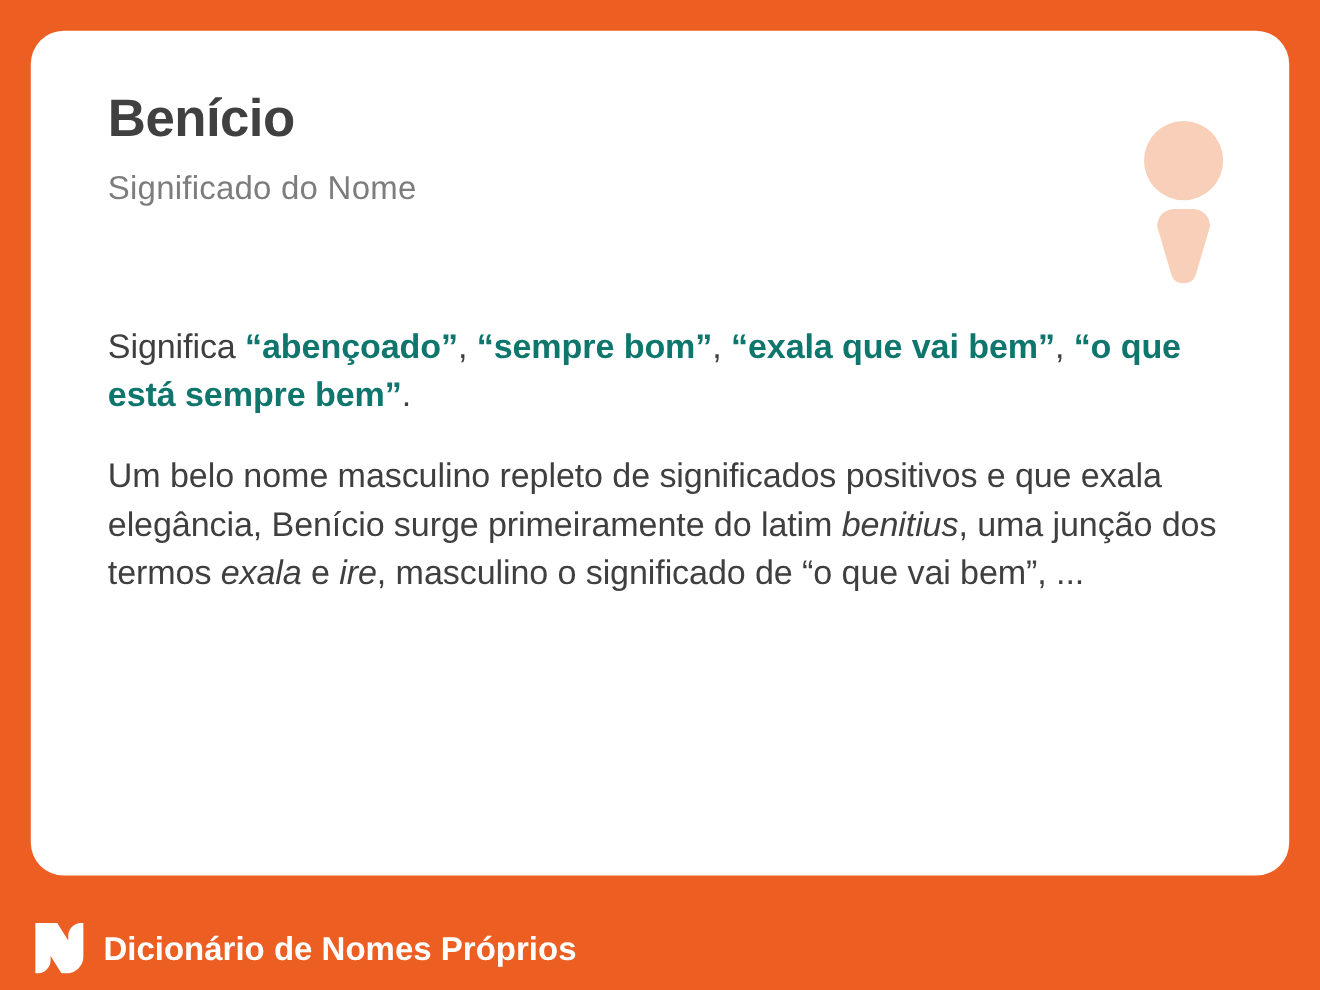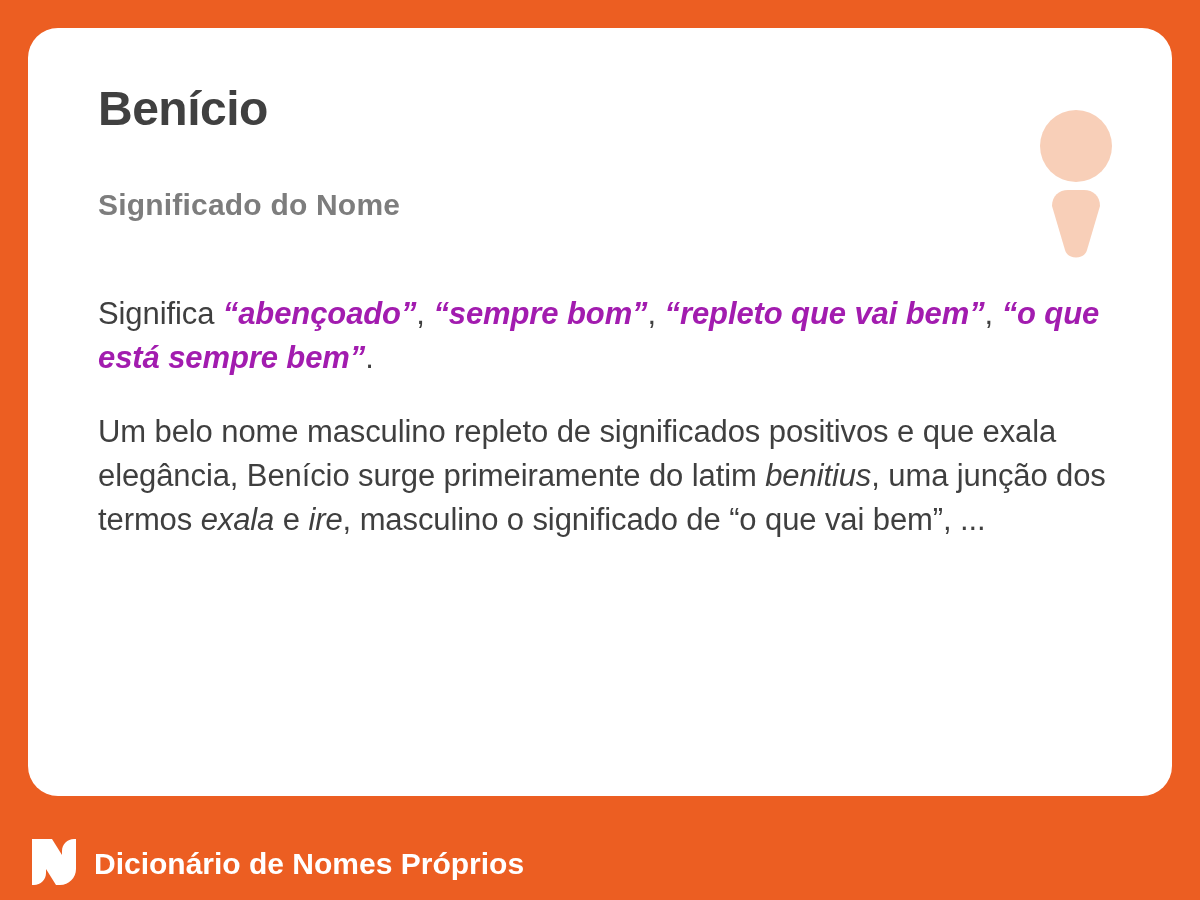--- a/index.html
+++ b/index.html
@@ -53,24 +53,24 @@
     font-weight: bold;
     color: #404040;
     line-height: 1.05;
     letter-spacing: -0.5px;
     margin: 0;
     white-space: nowrap;
   }
 
   .section-label {
     font-size: 30px;
-    font-weight: bold;
+    font-weight: normal;
     color: #7d7d7d;
     letter-spacing: 0.2px;
-    margin: 53px 0 0 0;
+    margin: 20px 0 0 0;
     line-height: 1.2;
   }
 
   
   .person-icon {
     margin-top: 26px;
     margin-right: 6px;
     flex: 0 0 auto;
   }
 
@@ -84,21 +84,21 @@
   .paragraph {
     font-size: 31px;
     line-height: 1.42;
     color: #3f3f3f;
     margin: 0 0 30px 0;
     letter-spacing: -0.1px;
   }
 
   .paragraph:last-child { margin-bottom: 0; }
 
-  .paragraph b { font-weight: bold; color: #a21caf; font-style: italic; }
+  .paragraph b { font-weight: bold; color: #0f766e; }
   .paragraph i { }
 
   
   .footer {
     position: absolute;
     left: 0;
     bottom: 0;
     width: 1200px;
     height: 72px;
     display: flex;
@@ -137,21 +137,21 @@
         <svg width="72" height="148" viewBox="0 0 72 148" xmlns="http://www.w3.org/2000/svg" aria-hidden="true">
           <circle cx="36" cy="36" r="36" fill="#f8cfb8"></circle>
           <path d="M12 96 C12 86 19 80 28 80 L44 80 C53 80 60 86 60 96
                    L47 140 C45.5 145 41.5 147.5 36 147.5
                    C30.5 147.5 26.5 145 25 140 Z" fill="#f8cfb8"></path>
         </svg>
       </div>
     </div>
 
     <div class="body-copy">
-      <p class="paragraph"><span>Significa </span><b>“abençoado”</b><span>, </span><b>“sempre bom”</b><span>, </span><b>“repleto que vai bem”</b><span>, </span><b>“o que está sempre bem”</b><span>.</span></p>
+      <p class="paragraph"><span>Significa </span><b>“abençoado”</b><span>, </span><b>“sempre bom”</b><span>, </span><b>“exala que vai bem”</b><span>, </span><b>“o que está sempre bem”</b><span>.</span></p>
       <p class="paragraph"><span>Um belo nome masculino repleto de significados positivos e que exala elegância, Benício surge primeiramente do latim </span><i>benitius</i><span>, uma junção dos termos </span><i>exala</i><span> e </span><i>ire</i><span>, masculino o significado de “o que vai bem”, ...</span></p>
     </div>
 
   </div>
 
   <div class="footer">
     <div class="brand-logo">
       <svg width="44" height="46" viewBox="0 0 44 46" xmlns="http://www.w3.org/2000/svg" aria-hidden="true">
         <path d="M0 0 H20 L30 16 V12 C30 5.4 35.4 0 42 0 H44 V30
                  C44 38.8 36.8 46 28 46 H24 L14 30 V34

